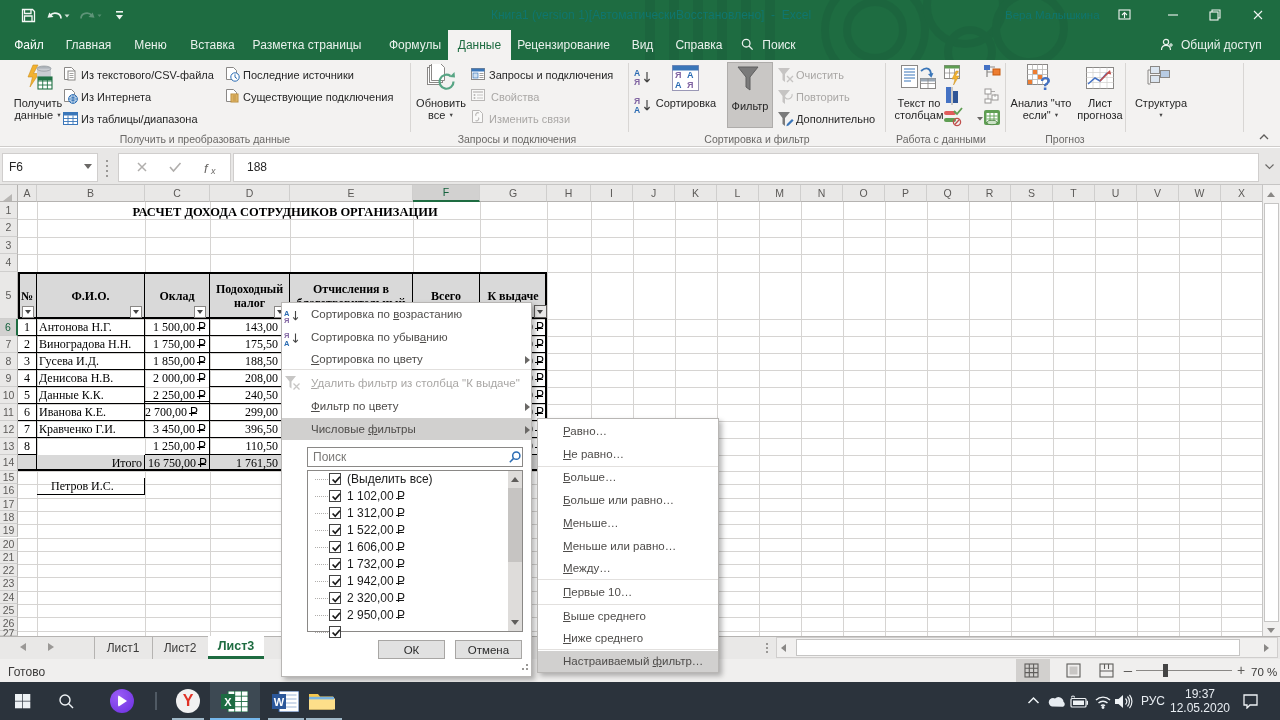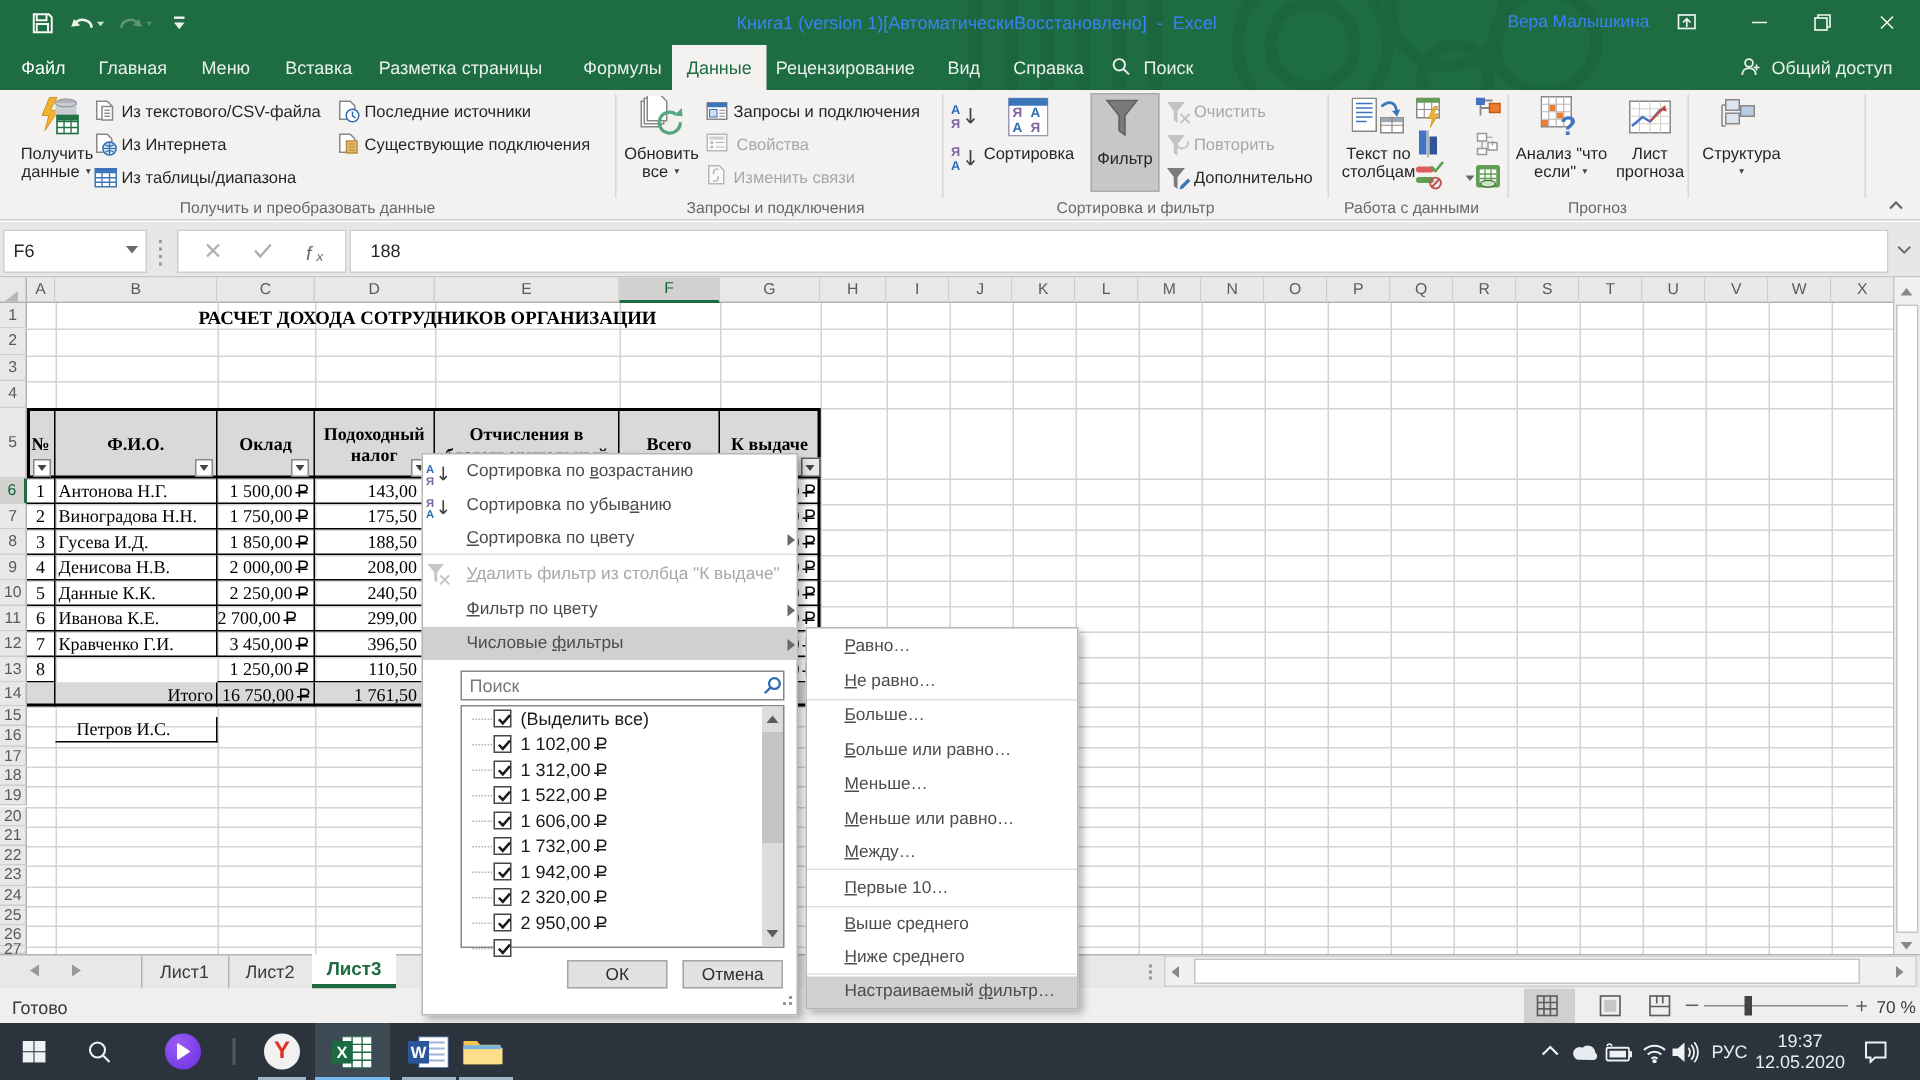--- a/index.html
+++ b/index.html
@@ -5,21 +5,21 @@
 html,body{width:1280px;height:720px;overflow:hidden;background:#fff;}
 #root{position:absolute;left:0;top:0;width:1280px;height:720px;overflow:hidden;}
 .abs{position:absolute;}
 .ser{font-family:"Liberation Serif",serif;}
 .rub{position:relative;display:inline-block;}
 .rub i{font-style:normal;}
 .rub u{position:absolute;left:-1px;right:1px;top:9px;height:1px;background:currentColor;text-decoration:none;}
 
 #title{left:0;top:0;width:1280px;height:30px;background:#1e6c41;}
 #tabs{left:0;top:30px;width:1280px;height:30px;background:#1e6c41;}
-.ttxt{position:absolute;color:#3b82f6;font-size:12px;line-height:30px;}
+.ttxt{position:absolute;color:#0f766e;font-size:12px;line-height:30px;}
 .tab{position:absolute;top:30px;height:30px;line-height:30px;color:#e9f1ec;font-size:12px;text-align:center;white-space:nowrap;}
 
 #ribbon{left:0;top:60px;width:1280px;height:87px;background:#f3f2f1;border-bottom:1px solid #cfcdcb;}
 .gsep{position:absolute;top:63px;height:69px;width:1px;background:#d8d6d4;}
 .glabel{position:absolute;top:72px;height:14px;font-size:10.5px;color:#6a6866;white-space:nowrap;}
 .rsm{position:absolute;font-size:11px;color:#262626;white-space:nowrap;}
 .rsm.dis{color:#a9a7a5;}
 .rbig{position:absolute;font-size:11px;color:#262626;text-align:center;white-space:nowrap;}
 .dda{display:inline-block;font-size:5.5px;color:#444;transform:translateY(-2px);}
 
@@ -479,21 +479,21 @@
 <div class="abs ser" style="left:145px;top:336px;width:65px;height:17px;border-right:1px solid #000;border-bottom:1px solid #000;font-size:12px;line-height:17px;text-align:right;padding-right:3px;white-space:nowrap;">1 750,00&nbsp;<span class="rub"><i>Р</i><u></u></span></div>
 <div class="abs ser" style="left:210px;top:336px;width:80px;height:17px;border-right:1px solid #000;border-bottom:1px solid #000;font-size:12px;line-height:17px;text-align:right;padding-right:11px;white-space:nowrap;">175,50</div>
 <div class="abs ser" style="left:480px;top:336px;width:67px;height:17px;border-right:2px solid #000;border-bottom:1px solid #000;font-size:12px;line-height:17px;text-align:right;padding-right:1px;white-space:nowrap;">1 312,00&nbsp;<span class="rub"><i>Р</i><u></u></span></div>
 <div class="abs ser" style="left:18px;top:353px;width:19px;height:17px;border-right:1px solid #000;border-bottom:1px solid #000;font-size:12px;text-align:center;line-height:17px;">3</div>
 <div class="abs ser" style="left:37px;top:353px;width:108px;height:17px;border-right:1px solid #000;border-bottom:1px solid #000;font-size:12px;line-height:17px;padding-left:2px;white-space:nowrap;overflow:hidden;">Гусева И.Д.</div>
 <div class="abs ser" style="left:145px;top:353px;width:65px;height:17px;border-right:1px solid #000;border-bottom:1px solid #000;font-size:12px;line-height:17px;text-align:right;padding-right:3px;white-space:nowrap;">1 850,00&nbsp;<span class="rub"><i>Р</i><u></u></span></div>
 <div class="abs ser" style="left:210px;top:353px;width:80px;height:17px;border-right:1px solid #000;border-bottom:1px solid #000;font-size:12px;line-height:17px;text-align:right;padding-right:11px;white-space:nowrap;">188,50</div>
 <div class="abs ser" style="left:480px;top:353px;width:67px;height:17px;border-right:2px solid #000;border-bottom:1px solid #000;font-size:12px;line-height:17px;text-align:right;padding-right:1px;white-space:nowrap;">1 402,00&nbsp;<span class="rub"><i>Р</i><u></u></span></div>
 <div class="abs ser" style="left:18px;top:370px;width:19px;height:17px;border-right:1px solid #000;border-bottom:1px solid #000;font-size:12px;text-align:center;line-height:17px;">4</div>
 <div class="abs ser" style="left:37px;top:370px;width:108px;height:17px;border-right:1px solid #000;border-bottom:1px solid #000;font-size:12px;line-height:17px;padding-left:2px;white-space:nowrap;overflow:hidden;">Денисова Н.В.</div>
-<div class="abs ser" style="left:145px;top:370px;width:65px;height:17px;border-right:1px solid #000;border-bottom:1px solid #000;font-size:12px;line-height:17px;text-align:right;padding-right:3px;white-space:nowrap;">2 000,00&nbsp;<span class="rub"><i>Р</i><u></u></span></div>
+<div class="abs ser" style="left:145px;top:370px;width:65px;height:32px;border-right:1px solid #000;border-bottom:1px solid #000;font-size:12px;line-height:17px;text-align:right;padding-right:3px;white-space:nowrap;">2 000,00&nbsp;<span class="rub"><i>Р</i><u></u></span></div>
 <div class="abs ser" style="left:210px;top:370px;width:80px;height:17px;border-right:1px solid #000;border-bottom:1px solid #000;font-size:12px;line-height:17px;text-align:right;padding-right:11px;white-space:nowrap;">208,00</div>
 <div class="abs ser" style="left:480px;top:370px;width:67px;height:17px;border-right:2px solid #000;border-bottom:1px solid #000;font-size:12px;line-height:17px;text-align:right;padding-right:1px;white-space:nowrap;">1 522,00&nbsp;<span class="rub"><i>Р</i><u></u></span></div>
 <div class="abs ser" style="left:18px;top:387px;width:19px;height:17px;border-right:1px solid #000;border-bottom:1px solid #000;font-size:12px;text-align:center;line-height:17px;">5</div>
 <div class="abs ser" style="left:37px;top:387px;width:108px;height:17px;border-right:1px solid #000;border-bottom:1px solid #000;font-size:12px;line-height:17px;padding-left:2px;white-space:nowrap;overflow:hidden;">Данные К.К.</div>
 <div class="abs ser" style="left:145px;top:387px;width:65px;height:17px;border-right:1px solid #000;border-bottom:1px solid #000;font-size:12px;line-height:17px;text-align:right;padding-right:3px;white-space:nowrap;">2 250,00&nbsp;<span class="rub"><i>Р</i><u></u></span></div>
 <div class="abs ser" style="left:210px;top:387px;width:80px;height:17px;border-right:1px solid #000;border-bottom:1px solid #000;font-size:12px;line-height:17px;text-align:right;padding-right:11px;white-space:nowrap;">240,50</div>
 <div class="abs ser" style="left:480px;top:387px;width:67px;height:17px;border-right:2px solid #000;border-bottom:1px solid #000;font-size:12px;line-height:17px;text-align:right;padding-right:1px;white-space:nowrap;">1 606,00&nbsp;<span class="rub"><i>Р</i><u></u></span></div>
 <div class="abs ser" style="left:18px;top:404px;width:19px;height:17px;border-right:1px solid #000;border-bottom:1px solid #000;font-size:12px;text-align:center;line-height:17px;">6</div>
 <div class="abs ser" style="left:37px;top:404px;width:108px;height:17px;border-right:1px solid #000;border-bottom:1px solid #000;font-size:12px;line-height:17px;padding-left:2px;white-space:nowrap;overflow:hidden;">Иванова К.Е.</div>
 <div class="abs ser" style="left:145px;top:404px;width:65px;height:17px;border-right:1px solid #000;border-bottom:1px solid #000;font-size:12px;line-height:17px;text-align:right;padding-right:18px;white-space:nowrap;">2 700,00&nbsp;<span class="rub"><i>Р</i><u></u></span></div>

